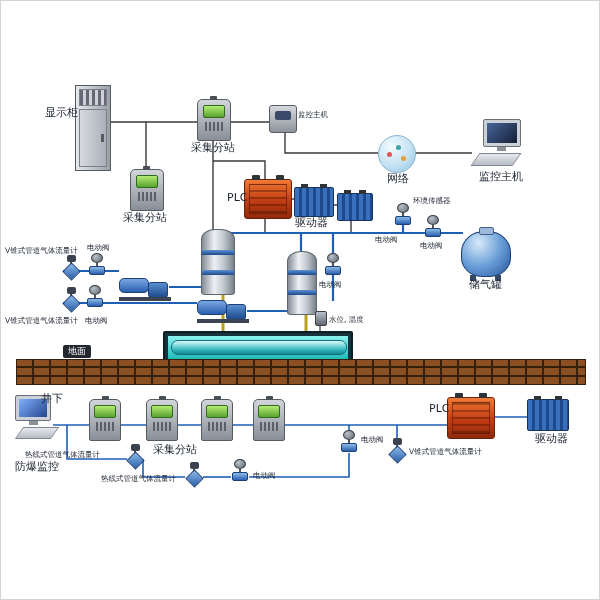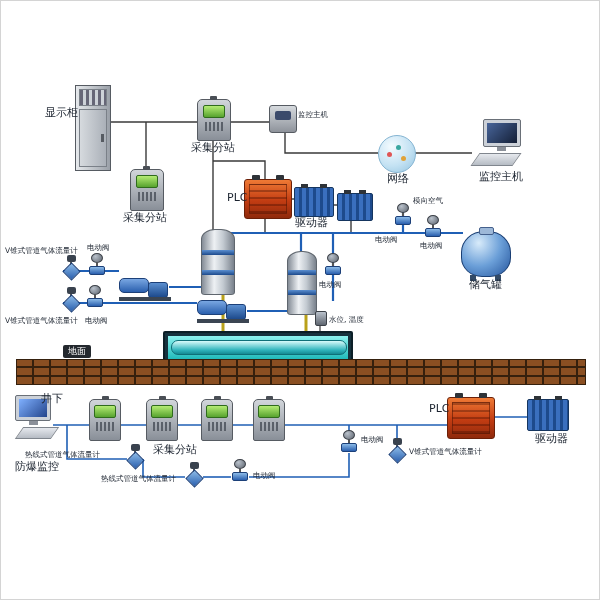--- a/index.html
+++ b/index.html
@@ -286,21 +286,21 @@
   <div class="drv" style="left:526px;top:398px;width:40px;height:30px"></div>
 
   <span class="lbl" style="left:44px;top:106px">显示柜</span>
   <span class="lbl" style="left:190px;top:141px">采集分站</span>
   <span class="lbl tiny" style="left:297px;top:110px">监控主机</span>
   <span class="lbl" style="left:386px;top:172px">网络</span>
   <span class="lbl" style="left:478px;top:170px">监控主机</span>
   <span class="lbl" style="left:122px;top:211px">采集分站</span>
   <span class="lbl" style="left:226px;top:191px">PLC</span>
   <span class="lbl" style="left:294px;top:216px">驱动器</span>
-  <span class="lbl tiny" style="left:412px;top:196px">模向空气</span>
+  <span class="lbl tiny" style="left:412px;top:196px">环境传感器</span>
   <span class="lbl tiny" style="left:374px;top:235px">电动阀</span>
   <span class="lbl tiny" style="left:419px;top:241px">电动阀</span>
   <span class="lbl" style="left:468px;top:278px">储气罐</span>
   <span class="lbl tiny" style="left:4px;top:246px">V锥式管道气体流量计</span>
   <span class="lbl tiny" style="left:86px;top:243px">电动阀</span>
   <span class="lbl tiny" style="left:4px;top:316px">V锥式管道气体流量计</span>
   <span class="lbl tiny" style="left:84px;top:316px">电动阀</span>
   <span class="lbl tiny" style="left:318px;top:280px">电动阀</span>
   <span class="lbl tiny" style="left:328px;top:315px">水位, 温度</span>
   <span class="chip" style="left:62px;top:344px">地面</span>

